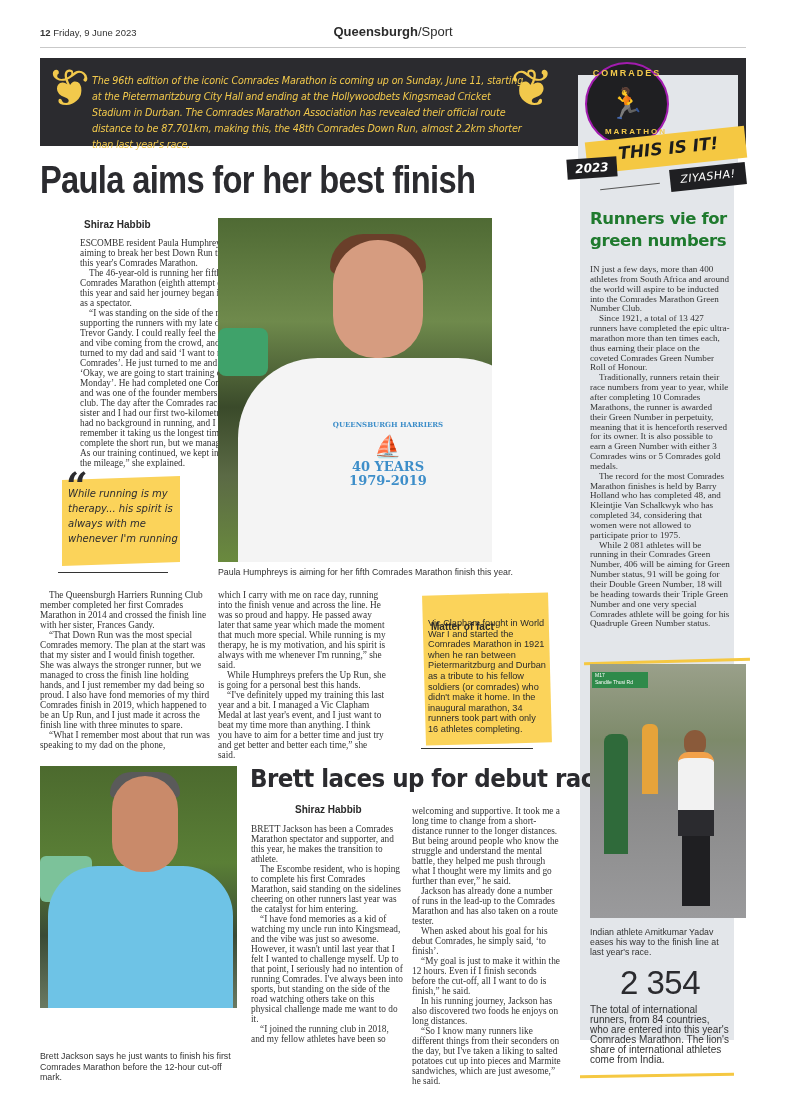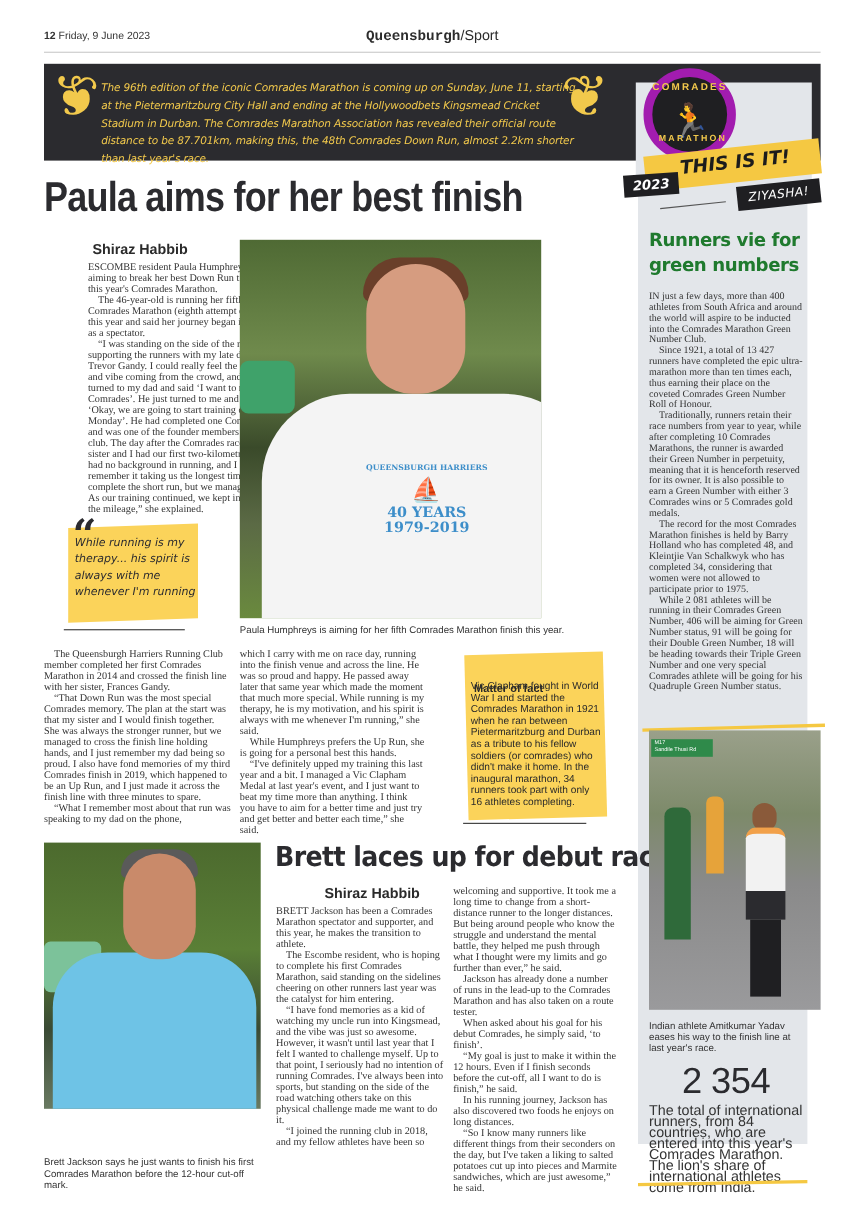--- a/index.html
+++ b/index.html
@@ -5,49 +5,49 @@
   * { box-sizing: border-box; margin: 0; padding: 0; }
   html, body { width: 786px; height: 1113px; background: #ffffff; overflow: hidden; }
   body { position: relative; font-family: "Liberation Serif", serif; color: #2a2a2a; }
 
   .abs { position: absolute; }
 
   
   .folio { left: 40px; top: 27px; font-family: "Liberation Sans", sans-serif; font-size: 9.5px; color: #333; }
   .folio b { font-weight: bold; }
   .masthead { left: 0; width: 786px; top: 24px; text-align: center; font-size: 13px; color: #2c2c2c; }
-  .masthead .name { font-family: Liberation Mono, monospace; font-weight: bold; }
+  .masthead .name { font-family: Liberation Sans, sans-serif; font-weight: bold; }
   .masthead .sect { font-family: "Liberation Sans", sans-serif; font-weight: normal; }
   .header-rule { left: 40px; top: 47px; width: 706px; height: 1px; background: #c9c9c9; }
 
   
   .banner { left: 40px; top: 58px; width: 706px; height: 88px; background: #2b2b2f; }
   .banner-text { left: 92px; top: 73px; width: 440px; font-family: "DejaVu Sans", sans-serif; font-style: italic; font-size: 9.6px; line-height: 16px; color: #f2c94c; letter-spacing: -0.15px; }
   .laurel { font-size: 52px; color: #f2c94c; line-height: 1; font-family: "DejaVu Sans", sans-serif; }
   .laurel-left { left: 47px; top: 62px; transform: scaleX(-1); }
   .laurel-right { left: 510px; top: 62px; }
 
   
   .logo-box { left: 578px; top: 75px; width: 160px; height: 95px; background: #e3e6ea; }
-  .logo-disc { left: 585px; top: 62px; width: 84px; height: 84px; border-radius: 50%; background: #1f1f22; border: 8px solid #a21caf; }
+  .logo-disc { left: 585px; top: 62px; width: 84px; height: 84px; border-radius: 50%; background: #1f1f22; border: 2px solid #a21caf; }
   .logo-disc .ring { position: absolute; left: 0; top: 4px; width: 100%; text-align: center; font-family: "Liberation Sans", sans-serif; font-weight: bold; font-size: 9px; color: #f2c94c; letter-spacing: 2px; }
   .logo-disc .runner { position: absolute; left: 0; top: 22px; width: 100%; text-align: center; font-size: 30px; color: #f2c94c; }
   .logo-disc .ring-b { position: absolute; left: 0; bottom: 8px; width: 100%; text-align: right; font-family: "Liberation Sans", sans-serif; font-weight: bold; font-size: 8px; color: #f2c94c; letter-spacing: 2px; }
 
   .sidebar-bg { left: 580px; top: 160px; width: 154px; height: 880px; background: #e3e6ea; }
   .this-is-it-band { left: 586px; top: 134px; width: 160px; height: 32px; background: #f5c842; transform: rotate(-6deg); }
   .this-is-it { left: 618px; top: 138px; font-family: "DejaVu Sans", sans-serif; font-weight: bold; font-style: italic; font-size: 17px; color: #1c1c1c; transform: rotate(-6deg); }
   .year-tag { left: 567px; top: 158px; width: 50px; height: 20px; background: #1f1f22; color: #fff; font-family: "DejaVu Sans", sans-serif; font-weight: bold; font-style: italic; font-size: 12px; text-align: center; line-height: 20px; transform: rotate(-4deg); }
   .ziyasha { left: 670px; top: 166px; width: 76px; height: 22px; background: #1f1f22; color: #fff; font-family: "DejaVu Sans", sans-serif; font-style: italic; font-size: 11px; text-align: center; line-height: 22px; transform: rotate(-6deg); letter-spacing: 0.5px; }
   .speed-lines { left: 600px; top: 186px; width: 60px; height: 1px; background: #555; transform: rotate(-6deg); }
 
   
   .headline { left: 40px; top: 159px; font-family: "Liberation Sans", sans-serif; font-weight: bold; font-size: 38px; letter-spacing: -0.8px; color: #2b2b2f; transform: scaleX(0.86); transform-origin: left top; white-space: nowrap; }
 
-  .byline { font-family: "Liberation Sans", sans-serif; font-weight: bold; font-size: 13px; color: #2a2a2a; padding-left: 44px; }
+  .byline { font-family: "Liberation Sans", sans-serif; font-weight: bold; font-size: 10px; color: #2a2a2a; padding-left: 44px; }
 
   .col { font-size: 9.3px; line-height: 10px; color: #333; text-align: left; }
   .col p { text-indent: 9px; }
   .col p.first { text-indent: 0; }
 
   
   .photo { overflow: hidden; }
   .photo-paula { left: 218px; top: 218px; width: 274px; height: 344px; background: linear-gradient(180deg,#4f6a34 0%,#6f8a4c 30%,#3a4a2a 55%,#5b6a45 75%,#6a8a3e 100%); }
   .photo-paula .hoodie { position: absolute; left: 20px; top: 140px; width: 300px; height: 210px; background: #f4f4f4; border-radius: 80px 80px 0 0; }
   .photo-paula .head { position: absolute; left: 115px; top: 22px; width: 90px; height: 118px; background: #d69c80; border-radius: 45px 45px 42px 42px; }
@@ -89,21 +89,21 @@
   .photo-runner .shorts { position: absolute; left: 88px; top: 146px; width: 36px; height: 26px; background: #2b2b2f; }
   .photo-runner .legs { position: absolute; left: 92px; top: 172px; width: 28px; height: 70px; background: #1f1f22; }
   .photo-runner .head { position: absolute; left: 94px; top: 66px; width: 22px; height: 26px; background: #8a5a3a; border-radius: 11px; }
   .photo-runner .bg-runner { position: absolute; left: 14px; top: 70px; width: 24px; height: 120px; background: #2f6a3a; border-radius: 8px 8px 0 0; }
   .photo-runner .bg-runner2 { position: absolute; left: 52px; top: 60px; width: 16px; height: 70px; background: #e6a33a; border-radius: 6px 6px 0 0; }
   .yellow-accent-1 { left: 584px; top: 660px; width: 166px; height: 3px; background: #f5c842; transform: rotate(-1.5deg); }
   .yellow-accent-2 { left: 580px; top: 1074px; width: 154px; height: 3px; background: #f5c842; transform: rotate(-1deg); }
 
   .runner-caption { left: 590px; top: 927px; width: 140px; font-family: "Liberation Sans", sans-serif; font-size: 8.8px; line-height: 10px; color: #333; }
   .big-stat { left: 590px; top: 964px; width: 140px; text-align: center; font-family: "Liberation Sans", sans-serif; font-size: 33px; color: #2b2b2f; letter-spacing: -0.5px; }
-  .stat-text { left: 590px; top: 1005px; width: 140px; font-family: "Liberation Sans", sans-serif; font-size: 13px; line-height: 10px; color: #333; }
+  .stat-text { left: 590px; top: 1005px; width: 140px; font-family: "Liberation Sans", sans-serif; font-size: 10px; line-height: 10px; color: #333; }
 </style>
 </head>
 <body>
 
 <div class="abs folio">
   <b>12</b>
   <span>Friday, 9 June 2023</span>
 </div>
 <div class="abs masthead">
   <span class="name">Queensburgh</span><span class="sect">/Sport</span>

